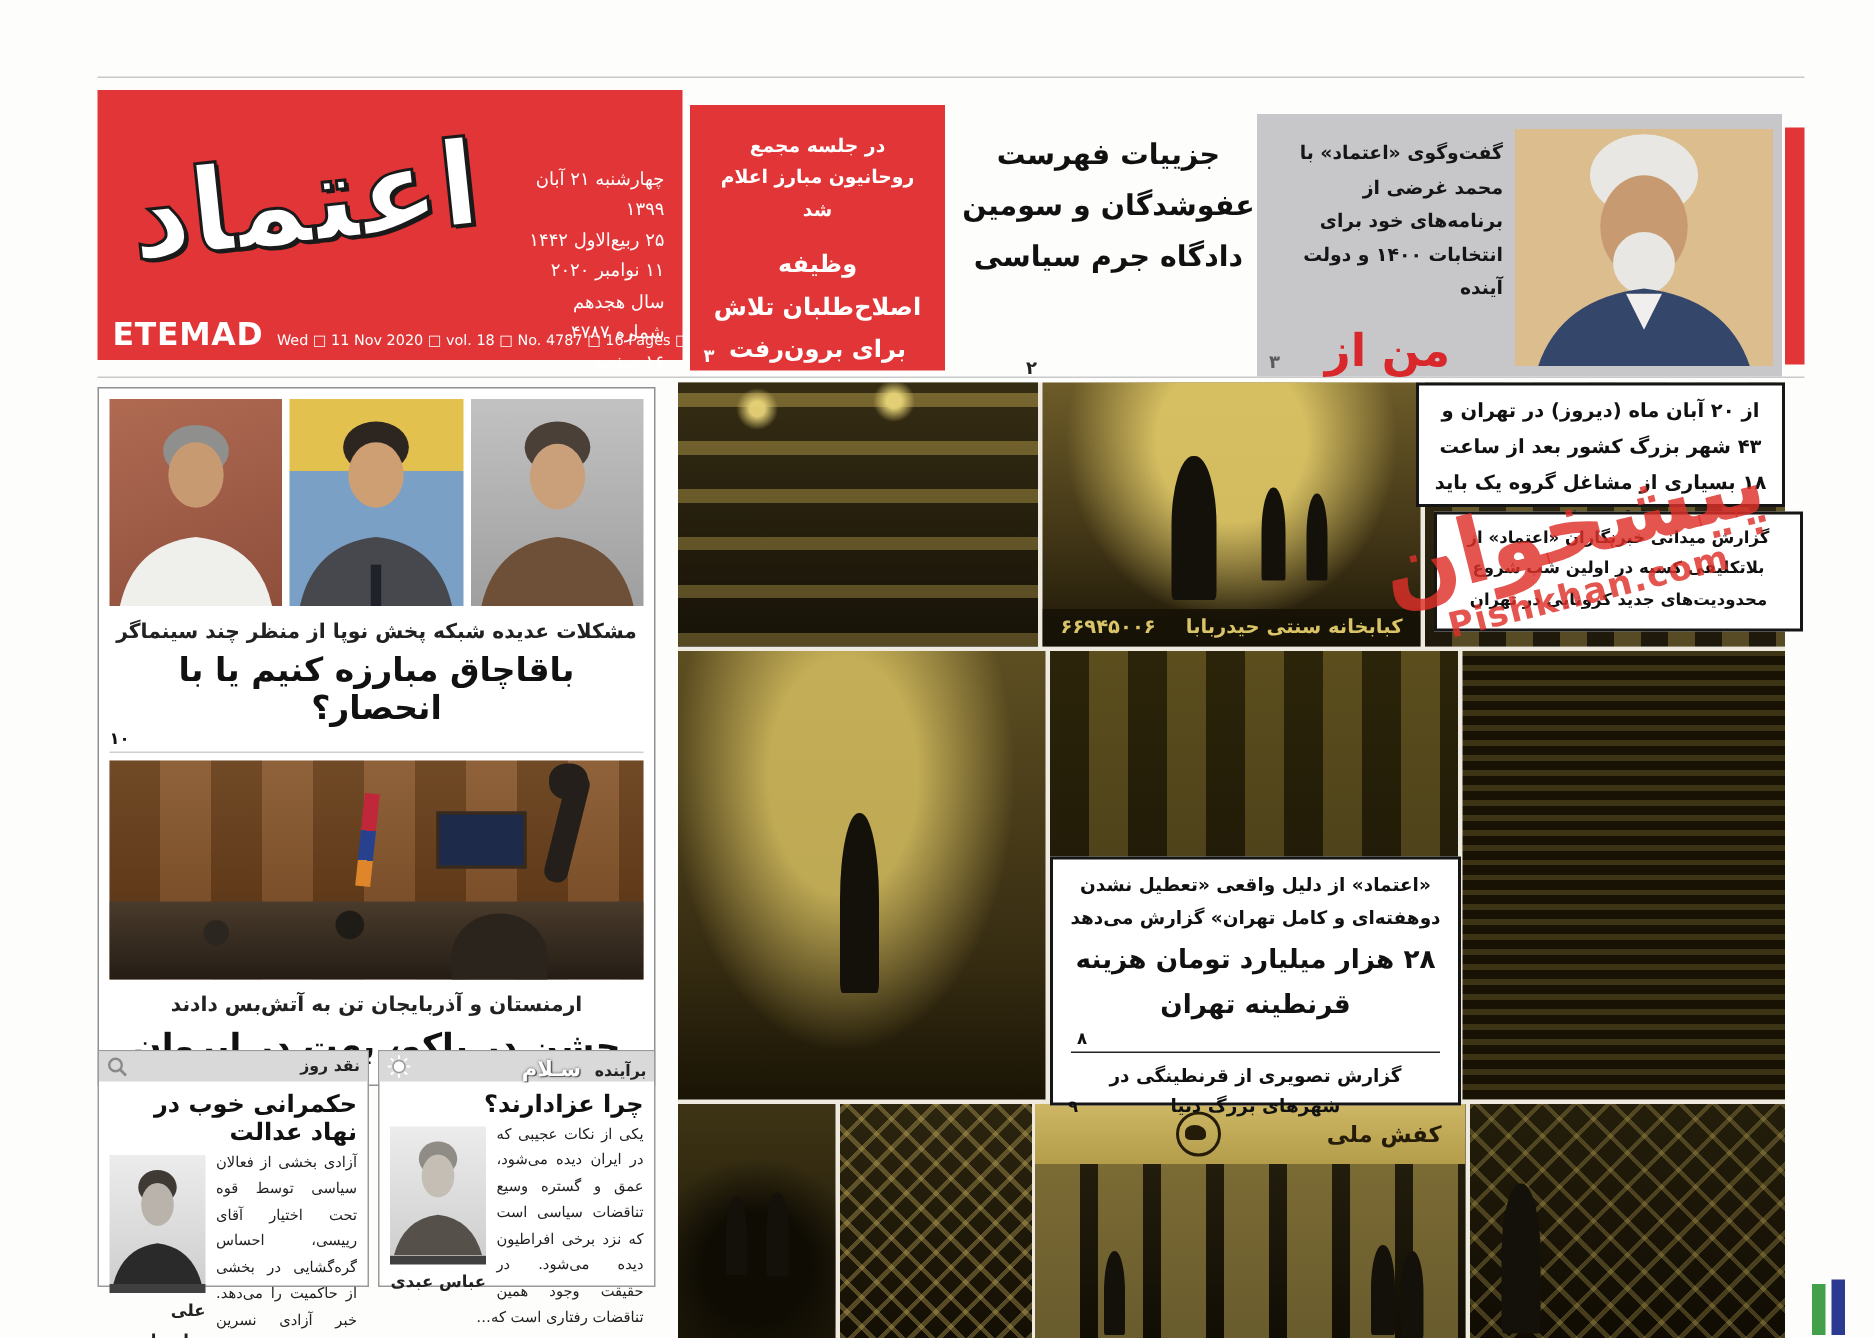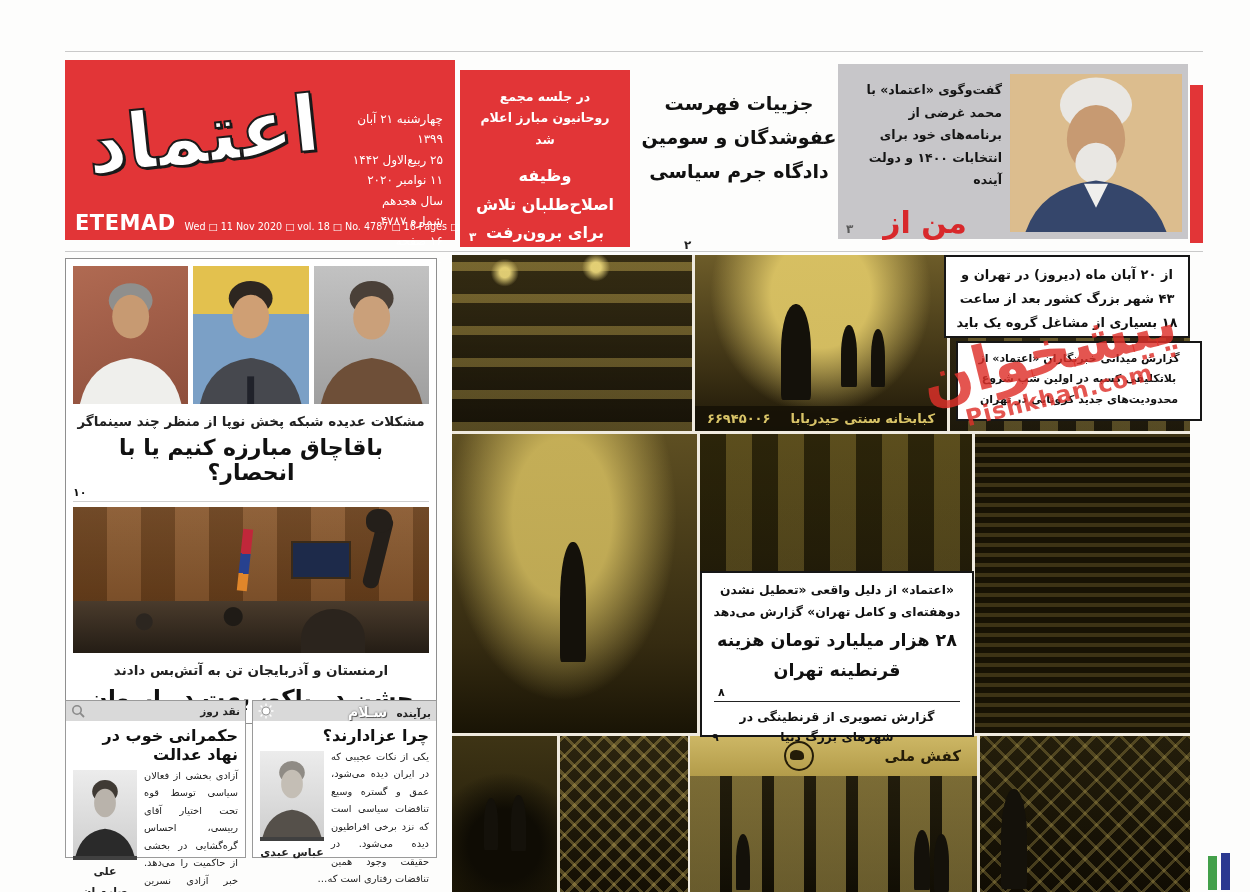--- a/index.html
+++ b/index.html
@@ -25,21 +25,21 @@
   .redbox .hl{font-size:16px;font-weight:bold;line-height:1.8;margin-top:12px;}
   .pg{font-size:12px;font-weight:bold;color:#222;}
   .pg-w{color:#fff;}
 
   
   .judiciary{position:absolute;left:640px;top:78px;width:198px;height:170px;direction:rtl;text-align:center;}
   .judiciary .kk{font-size:12.5px;font-weight:bold;line-height:1.75;}
   .judiciary .hl{font-size:19px;font-weight:bold;line-height:1.8;margin-top:8px;}
 
   
-  .graybox{position:absolute;left:838px;top:64px;width:350px;height:175px;background:#c7c6c9;}
+  .graybox{position:absolute;left:838px;top:76px;width:350px;height:175px;background:#c7c6c9;}
   .gb-text{position:absolute;right:186px;left:10px;top:15px;direction:rtl;text-align:right;}
   .gb-kicker{font-size:12.5px;font-weight:bold;line-height:1.8;color:#151515;}
   .gb-headline{font-size:30px;font-weight:bold;color:#d8282b;margin-top:13px;text-align:center;}
   .gb-photo{position:absolute;right:6px;top:10px;width:172px;height:158px;background:#dcbd8e;overflow:hidden;}
   .redstrip{position:absolute;left:1190px;top:85px;width:13px;height:158px;background:#e23537;}
 
   
   .leftcol{position:absolute;left:65px;top:258px;width:372px;height:466px;border:1px solid #8f8f8f;
            background:#fff;box-sizing:border-box;padding:7px 7px 0;}
   .portraits{display:flex;gap:5px;height:138px;}
@@ -72,21 +72,21 @@
   .article{position:absolute;top:700px;height:158px;border:1px solid #9a9a9a;background:#fff;box-sizing:border-box;}
   .art-naghd{left:65px;width:181px;}
   .art-salam{left:252px;width:185px;}
   .art-bar{height:20px;background:#d9d9d9;display:flex;align-items:center;justify-content:space-between;padding:0 5px;}
   .bar-label{font-size:10.5px;font-weight:bold;color:#222;direction:rtl;}
   .salam-script{font-size:14px;font-weight:bold;color:#fff;text-shadow:0 0 2px #555,1px 1px 0 #666;margin-right:4px;}
   .art-headline{direction:rtl;text-align:right;font-size:16px;font-weight:bold;padding:5px 7px 1px;}
   .art-body{direction:rtl;padding:2px 7px 0;font-size:9.8px;line-height:1.78;text-align:justify;color:#222;}
   .auth{float:left;width:64px;margin:3px 7px 0 0;}
   .auth-photo{height:86px;background:linear-gradient(180deg,#ececec,#cfcfcf);overflow:hidden;position:relative;}
-  .auth-name{border-top:4px solid #404040;font-size:11px;font-weight:bold;text-align:center;direction:rtl;padding-top:2px;}
+  .auth-name{border-top:6px solid #404040;font-size:11px;font-weight:bold;direction:rtl;padding-top:2px;}
 
   
   .collage{position:absolute;left:452px;top:255px;width:738px;height:637px;background:#efeadf;}
   .cell{position:absolute;overflow:hidden;}
   .cA{background:radial-gradient(circle at 22% 10%,rgba(232,212,120,.95) 0 5px,rgba(232,212,120,0) 14px),
                radial-gradient(circle at 60% 7%,rgba(232,212,120,.95) 0 5px,rgba(232,212,120,0) 14px),
                repeating-linear-gradient(0deg,rgba(200,175,85,.30) 0 9px,rgba(0,0,0,.38) 9px 32px),
                linear-gradient(180deg,#56481f,#241d0c);}
   .cB{background:radial-gradient(ellipse at 50% 22%,rgba(226,202,104,.9) 0 28%,rgba(226,202,104,0) 62%),
                linear-gradient(180deg,#6d5c29 0%,#3c3114 65%,#1d1708 100%);}

